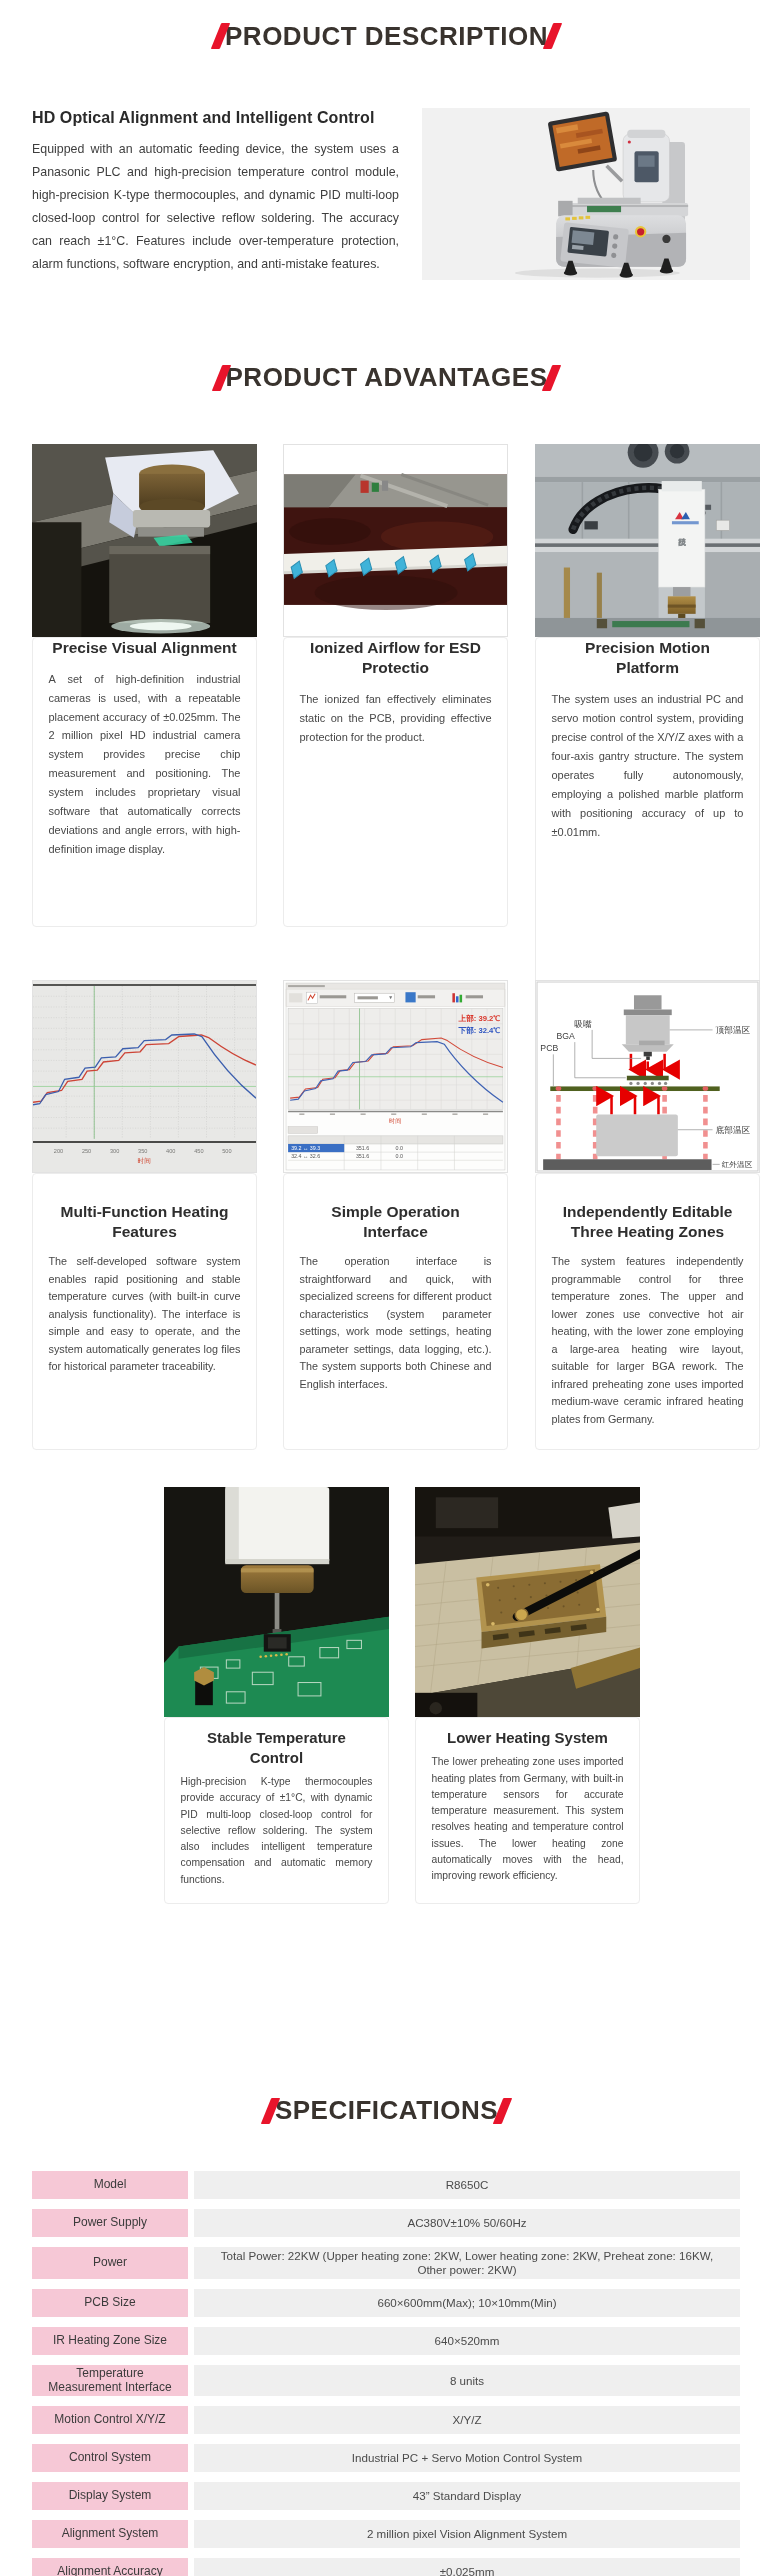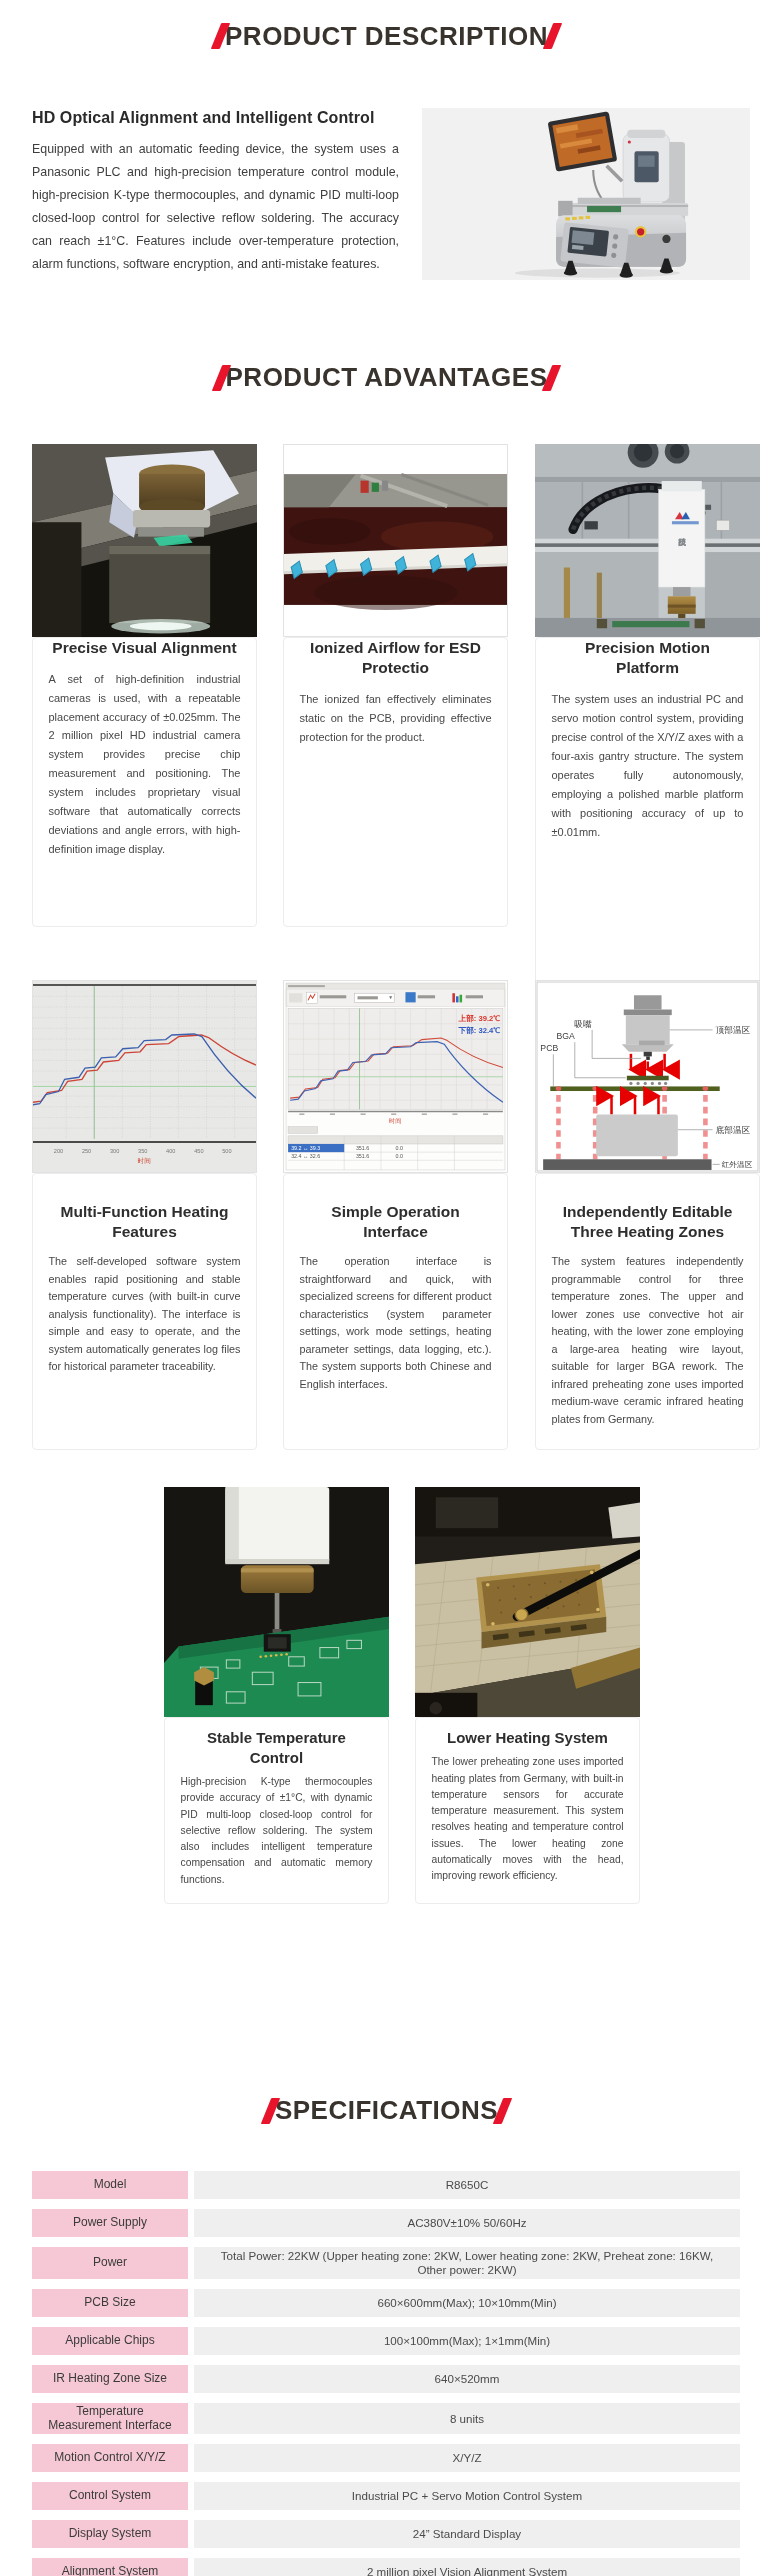--- a/index.html
+++ b/index.html
@@ -598,42 +598,38 @@
     </div>
     <div class="spec-row">
       <div class="spec-label">Power</div>
       <div class="spec-value">Total Power: 22KW (Upper heating zone: 2KW, Lower heating zone: 2KW, Preheat zone: 16KW, Other power: 2KW)</div>
     </div>
     <div class="spec-row">
       <div class="spec-label">PCB Size</div>
       <div class="spec-value">660×600mm(Max);  10×10mm(Min)</div>
     </div>
     <div class="spec-row">
-      <div class="spec-label">Applicable Chips</div>
-      <div class="spec-value">100×100mm(Max);  1×1mm(Min)</div>
-    </div>
-    <div class="spec-row">
       <div class="spec-label">IR Heating Zone Size</div>
       <div class="spec-value">640×520mm</div>
     </div>
     <div class="spec-row">
       <div class="spec-label">Temperature Measurement Interface</div>
       <div class="spec-value">8 units</div>
     </div>
     <div class="spec-row">
       <div class="spec-label">Motion Control X/Y/Z</div>
       <div class="spec-value">X/Y/Z</div>
     </div>
     <div class="spec-row">
       <div class="spec-label">Control System</div>
       <div class="spec-value">Industrial PC + Servo Motion Control System</div>
     </div>
     <div class="spec-row">
       <div class="spec-label">Display System</div>
-      <div class="spec-value">24” Standard Display</div>
+      <div class="spec-value">43” Standard Display</div>
     </div>
     <div class="spec-row">
       <div class="spec-label">Alignment System</div>
       <div class="spec-value">2 million pixel Vision Alignment System</div>
     </div>
     <div class="spec-row">
       <div class="spec-label">Alignment Accuracy</div>
       <div class="spec-value">±0.025mm</div>
     </div>
 

